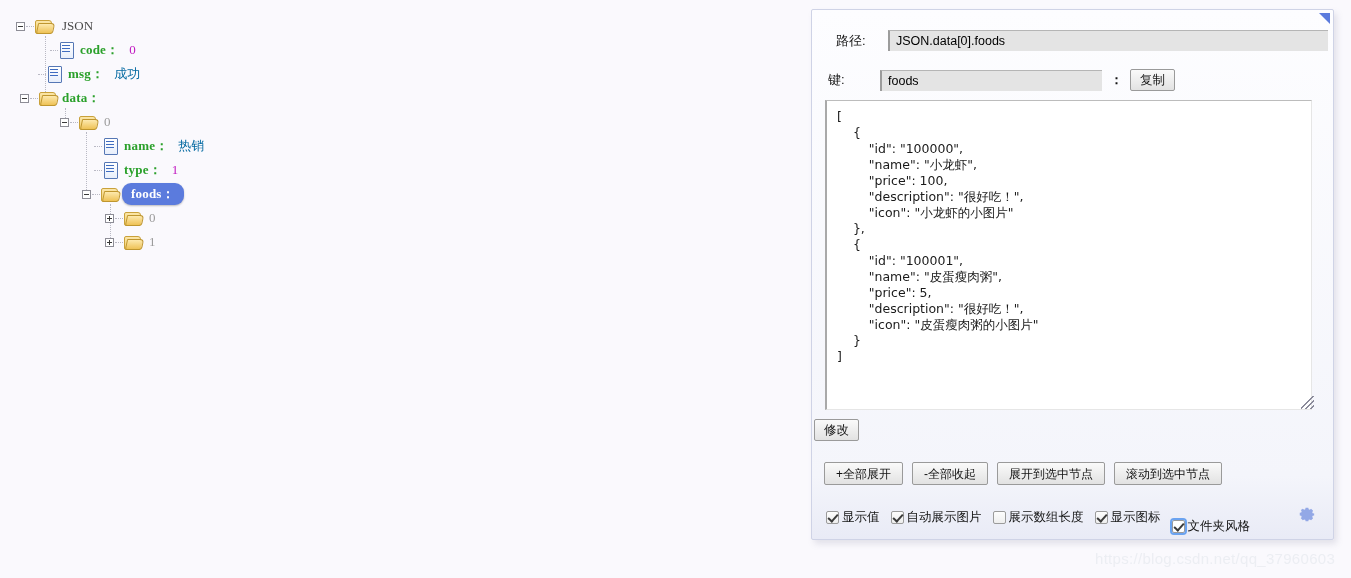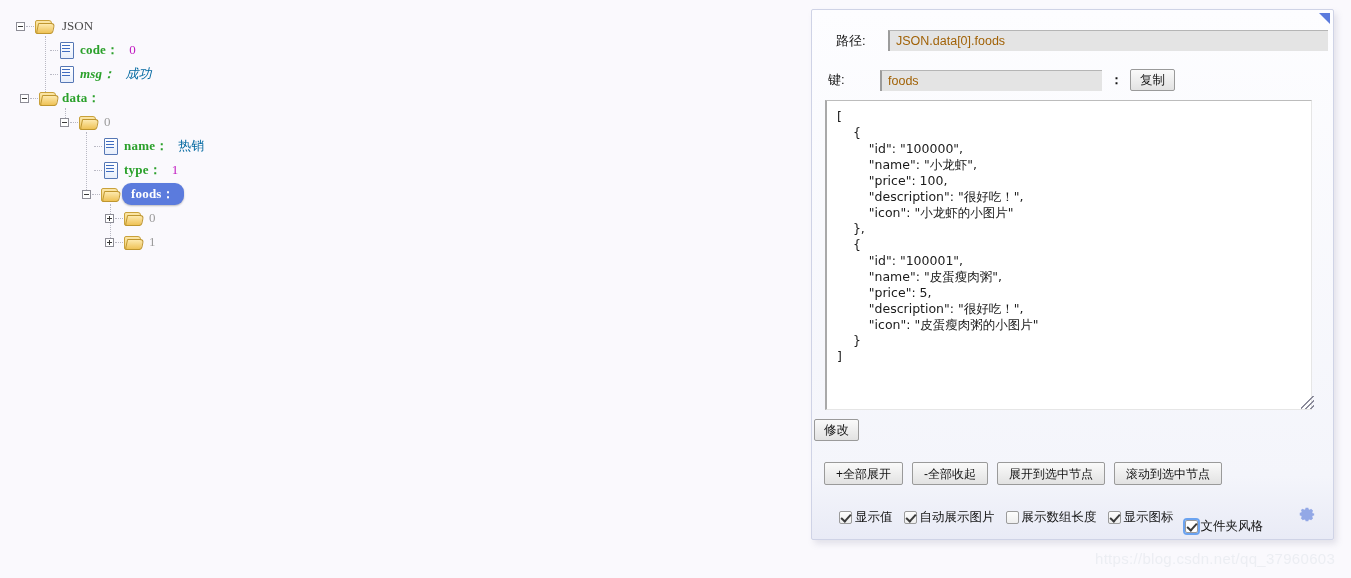--- a/index.html
+++ b/index.html
@@ -157,21 +157,21 @@
   .field-label {
     font-size: 13px; color: #141414;
     width: 52px;
   }
   .ro-input {
     background: #e4e4e4;
     border: 0;
     border-left: 2px solid #9c9c9c;
     border-top: 1px solid #b5b5b5;
     font-size: 12.5px;
-    color: #a16207;
+    color: #000000;
     padding: 3px 6px;
     height: 21px;
     font-family: "Liberation Sans","DejaVu Sans",sans-serif;
     outline: none;
   }
   #path-input { width: 440px; }
   #key-input  { width: 222px; }
   .colon { font-size: 13px; margin: 0 7px 0 8px; color: #111; font-weight: bold;}
 
   .btn {
@@ -223,21 +223,21 @@
 
   #action-row {
     position: absolute;
     left: 12px; top: 452px;
     display: flex; gap: 9px;
   }
   #action-row .btn { height: 23px; padding: 2px 11px; font-size: 12px; }
 
   #options-row {
     position: absolute;
-    left: 27px; top: 489px;
+    left: 14px; top: 489px;
     display: flex; align-items: center;
     gap: 0;
     font-size: 12.5px;
     color: #141414;
   }
   .opt { display: flex; align-items: center; margin-right: 11px; }
   .opt:last-child { margin-right: 0; }
   .cb {
     width: 13px; height: 13px;
     border: 1px solid #9b9b9b;
@@ -299,21 +299,21 @@
   </div>
 
   <div class="tree-row" style="left:40px; top:38px;">
     <span class="toggle-spacer"></span>
     <span class="dots"></span>
     <span class="ic-file"></span>
     <span class="k-label">code：</span>
     <span class="v-num">0</span>
   </div>
 
-  <div class="tree-row" style="left:40px; top:62px;font-style:italic;">
+  <div class="tree-row" style="left:28px; top:62px;">
     <span class="toggle-spacer"></span>
     <span class="dots"></span>
     <span class="ic-file"></span>
     <span class="k-label">msg：</span>
     <span class="v-str">成功</span>
   </div>
 
   <div class="tree-row" style="left:20px; top:86px;">
     <span class="toggle"></span>
     <span class="dots"></span>

